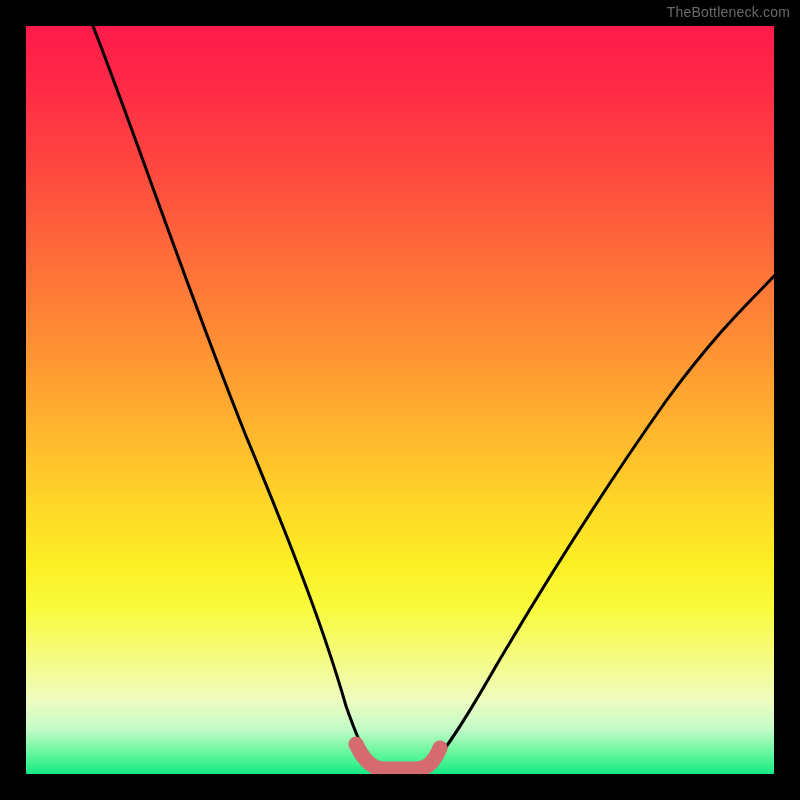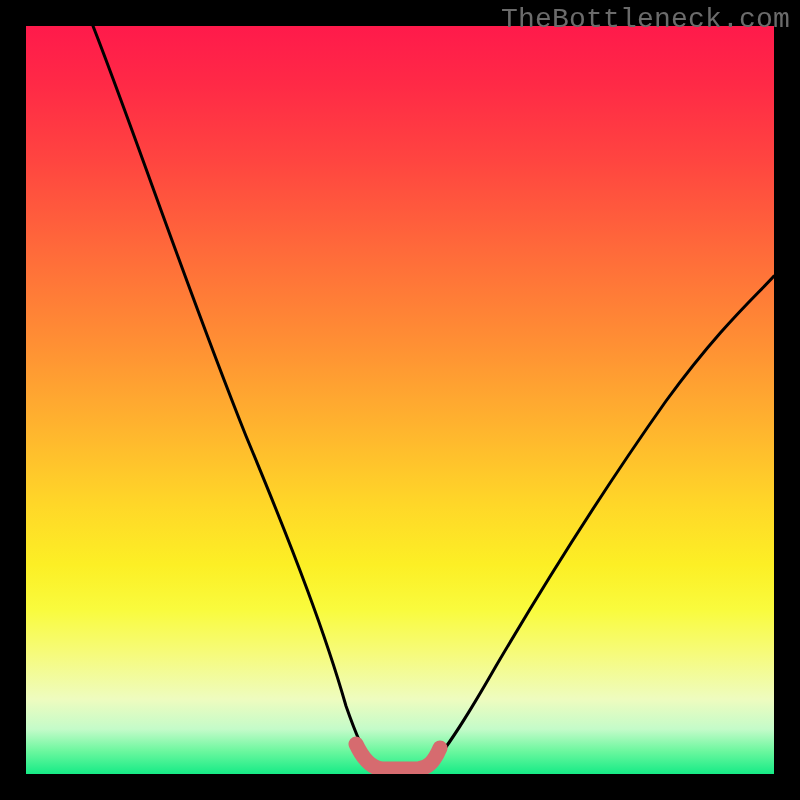--- a/index.html
+++ b/index.html
@@ -46,24 +46,23 @@
     left: 0;
     top: 0;
     width: 748px;
     height: 748px;
   }
   .watermark {
     position: absolute;
     top: 4px;
     right: 10px;
     color: #6b6b6b;
-    font-size: 28px;
+    font-size: 14px;
     letter-spacing: 0.2px;
     user-select: none;
-    font-family: Liberation Mono, monospace;
   }
 </style>
 </head>
 <body>
 
 <div class="frame">
   <div class="plot"></div>
 
   <svg class="curves" viewBox="0 0 748 748" preserveAspectRatio="none">
 

